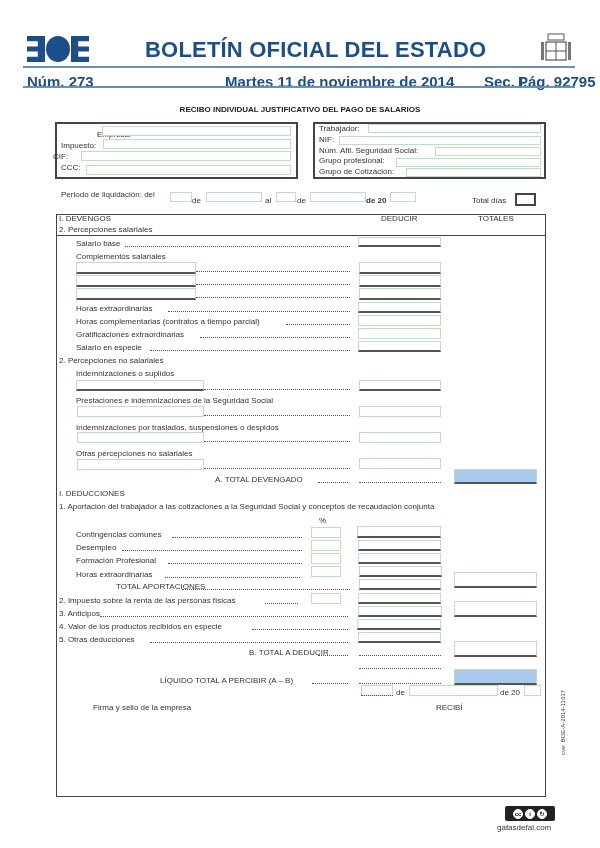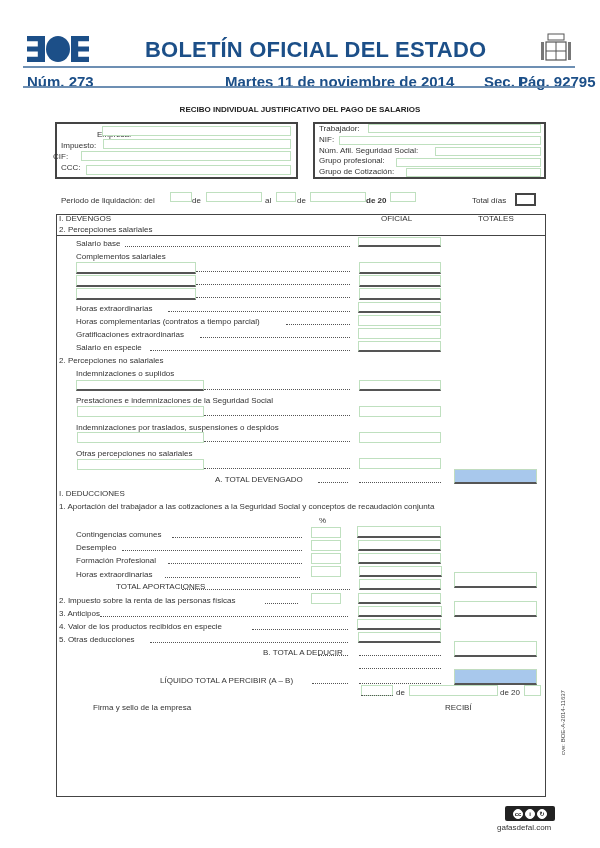--- a/index.html
+++ b/index.html
@@ -71,38 +71,38 @@
 <div class="fld" style="left:368px;top:124px;width:173px;height:9px;"></div>
 <span class="abs t" style="left:319px;top:135px;">NIF:</span>
 <div class="fld" style="left:339px;top:136px;width:202px;height:9px;"></div>
 <span class="abs t" style="left:319px;top:146px;">Núm. Afil. Seguridad Social:</span>
 <div class="fld" style="left:435px;top:147px;width:106px;height:9px;"></div>
 <span class="abs t" style="left:319px;top:156px;">Grupo profesional:</span>
 <div class="fld" style="left:396px;top:158px;width:145px;height:9px;"></div>
 <span class="abs t" style="left:319px;top:167px;">Grupo de Cotización:</span>
 <div class="fld" style="left:406px;top:168px;width:135px;height:9px;"></div>
 
-<span class="abs t" style="left:61px;top:196px;">Periodo de liquidación: del</span>
+<span class="abs t" style="left:61px;top:190px;">Periodo de liquidación: del</span>
 <div class="fld" style="left:170px;top:192px;width:22px;height:10px;"></div>
 <span class="abs t" style="left:192px;top:196px;">de</span>
 <div class="fld" style="left:206px;top:192px;width:56px;height:10px;"></div>
 <span class="abs t" style="left:265px;top:196px;">al</span>
 <div class="fld" style="left:276px;top:192px;width:20px;height:10px;"></div>
 <span class="abs t" style="left:297px;top:196px;">de</span>
 <div class="fld" style="left:310px;top:192px;width:56px;height:10px;"></div>
 <span class="abs tb" style="left:366px;top:196px;font-weight:bold;">de 20</span>
 <div class="fld" style="left:390px;top:192px;width:26px;height:10px;"></div>
 <span class="abs t" style="left:472px;top:196px;">Total días</span>
 <div class="abs" style="left:515px;top:193px;width:21px;height:13px;border:2px solid #444;"></div>
 
 <div class="box" style="left:56px;top:214px;width:490px;height:583px;border-width:1.5px;"></div>
 <div class="abs" style="left:57px;top:235px;width:488px;height:1px;background:#444;"></div>
 
 <span class="abs t" style="left:59px;top:214px;">I.  DEVENGOS</span>
-<span class="abs t" style="left:381px;top:214px;">OFICIAL</span>
+<span class="abs t" style="left:381px;top:214px;">DEDUCIR</span>
 <span class="abs t" style="left:478px;top:214px;">TOTALES</span>
 <span class="abs t" style="left:59px;top:225px;">2.   Percepciones salariales</span>
 
 <span class="abs t" style="left:76px;top:239px;">Salario base</span>
 <div class="dots" style="left:125px;top:246px;width:225px;"></div>
 <div class="fld ul" style="left:358px;top:237px;width:83px;height:10px;"></div>
 
 <span class="abs t" style="left:76px;top:252px;">Complementos salariales</span>
 <div class="fld ul" style="left:76px;top:262px;width:120px;height:12px;"></div>
 <div class="dots" style="left:196px;top:271px;width:154px;"></div>
@@ -197,40 +197,40 @@
 <div class="fld ul" style="left:454px;top:601px;width:83px;height:16px;"></div>
 
 <span class="abs t" style="left:59px;top:622px;">4.   Valor de los productos recibidos en especie</span>
 <div class="dots" style="left:252px;top:629px;width:96px;"></div>
 <div class="fld ul" style="left:357px;top:619px;width:84px;height:11px;"></div>
 
 <span class="abs t" style="left:59px;top:635px;">5.   Otras deducciones</span>
 <div class="dots" style="left:150px;top:642px;width:198px;"></div>
 <div class="fld ul" style="left:358px;top:632px;width:83px;height:11px;"></div>
 
-<span class="abs t" style="left:223px;top:648px;padding-left:40px;">B. TOTAL A DEDUCIR</span>
+<span class="abs t" style="left:209px;top:648px;padding-left:40px;">B. TOTAL A DEDUCIR</span>
 <div class="dots" style="left:318px;top:655px;width:30px;"></div>
 <div class="dots" style="left:359px;top:655px;width:82px;"></div>
 <div class="fld ul" style="left:454px;top:641px;width:83px;height:16px;"></div>
 
 <div class="dots" style="left:359px;top:668px;width:82px;"></div>
 <span class="abs t" style="left:160px;top:676px;">LÍQUIDO TOTAL A PERCIBIR (A – B)</span>
 <div class="dots" style="left:312px;top:683px;width:36px;"></div>
 <div class="dots" style="left:359px;top:683px;width:82px;"></div>
 <div class="fld blue" style="left:454px;top:669px;width:83px;height:16px;"></div>
 
 <div class="fld" style="left:361px;top:685px;width:32px;height:11px;"></div>
 <div class="dots" style="left:361px;top:695px;width:32px;"></div>
 <span class="abs t" style="left:396px;top:688px;">de</span>
 <div class="fld" style="left:409px;top:685px;width:89px;height:11px;"></div>
 <span class="abs t" style="left:500px;top:688px;">de 20</span>
 <div class="fld" style="left:524px;top:685px;width:17px;height:11px;"></div>
 
 <span class="abs t" style="left:93px;top:703px;">Firma y sello de la empresa</span>
-<span class="abs t" style="left:436px;top:703px;margin-left:9px;">RECIBÍ</span>
+<span class="abs t" style="left:436px;top:703px;">RECIBÍ</span>
 
 <div class="vtext">cve: BOE-A-2014-11637</div>
 <div class="abs cc">
   <span>cc</span>
   <span>i</span>
   <span>↻</span>
 </div>
 <div class="abs gafas">gafasdefal.com</div>
 
 </body></html>

